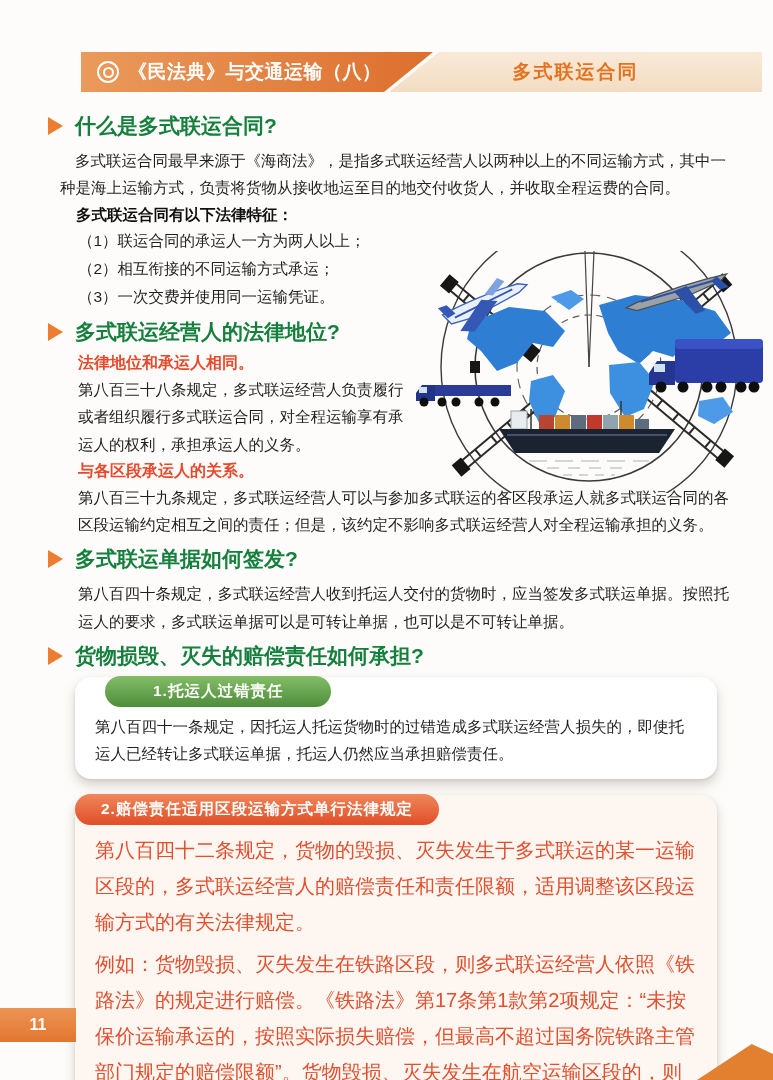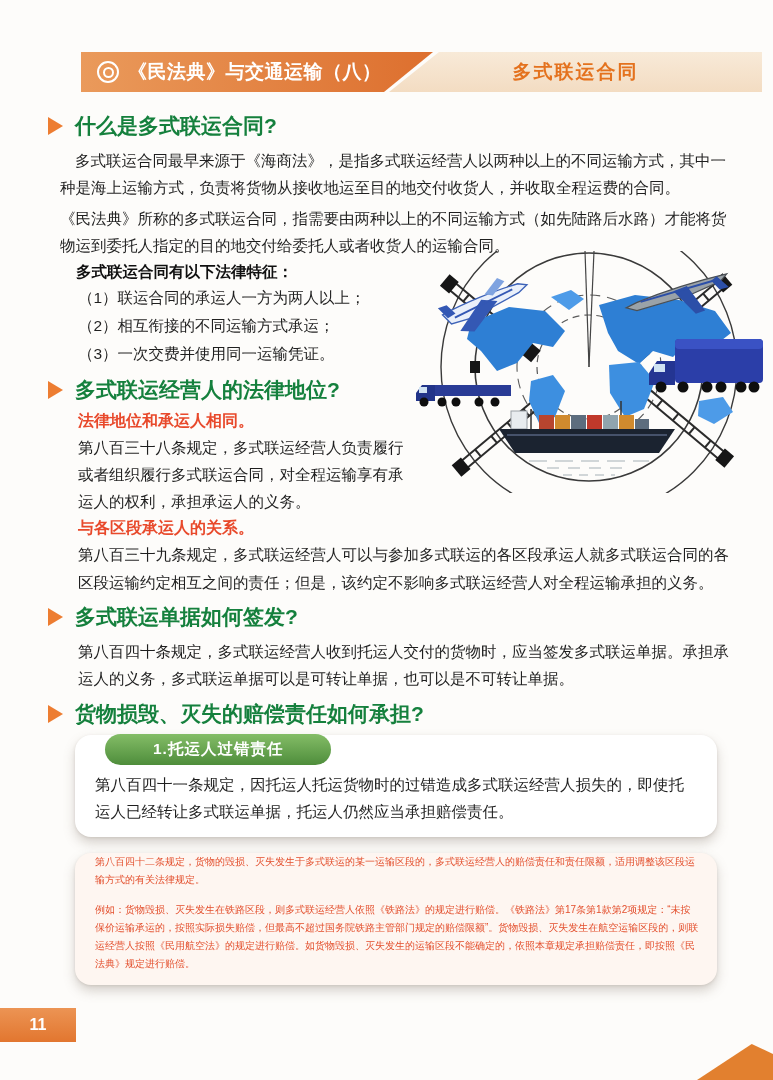--- a/index.html
+++ b/index.html
@@ -41,21 +41,21 @@
   .cards{margin-left:27px;}
   .card{border-radius:16px;background:#fff;width:642px;box-sizing:border-box;
         box-shadow:0 6px 12px rgba(125,112,100,.30),0 1px 3px rgba(125,112,100,.18);
         margin-bottom:16px;padding:0 18px 12px;}
   .badge{display:inline-block;padding:5px 26px;border-radius:17px;color:#fff;font-weight:700;
          font-size:15.5px;letter-spacing:1px;position:relative;top:-1px;}
   .badge-green{background:linear-gradient(180deg,#84bd67,#4e8d3b);padding:5px 48px;margin-left:12px;}
   .badge-orange{background:linear-gradient(180deg,#f0875a,#e04e28);margin-left:-18px;}
   .card-text{font-size:15.5px;line-height:1.75;margin:5px 0 0 2px;}
   .card-red{background:#fef6f1;}
-  .card-red .card-text{color:#e34f2d;font-size:10px;line-height:1.8;margin-top:12px;}
+  .card-red .card-text{color:#e34f2d;font-size:20px;line-height:1.8;margin-top:6px;}
 
   
   .illus{position:absolute;top:251px;left:413px;width:352px;height:242px;}
 
   
   .page-num{position:absolute;left:0;top:1008px;width:76px;height:34px;
             background:linear-gradient(180deg,#ec9454,#e2762f);color:#fff;font-weight:700;
             font-size:16px;display:flex;align-items:center;justify-content:center;}
   .corner-tri{position:absolute;right:0;bottom:0;width:76px;height:36px;background:#e2802f;
               clip-path:polygon(0 100%,100% 100%,100% 28%,72% 0);}
@@ -186,55 +186,55 @@
     </svg>
   </div>
 
   <div class="content">
 
     <div class="sec-heading">
       <span class="tri"></span>
       <span>什么是多式联运合同?</span>
     </div>
     <p class="para first-indent">多式联运合同最早来源于《海商法》，是指多式联运经营人以两种以上的不同运输方式，其中一种是海上运输方式，负责将货物从接收地运至目的地交付收货人，并收取全程运费的合同。</p>
-    <p class="para">《民法典》所称的多式联运合同，指需要由两种以上的不同运输方式（如先陆路后水路）才能将货物运到委托人指定的目的地交付给委托人或者收货人的运输合同。</p>
     <p class="lead">多式联运合同有以下法律特征：</p>
     <ul class="features">
       <li>（1）联运合同的承运人一方为两人以上；</li>
       <li>（2）相互衔接的不同运输方式承运；</li>
       <li>（3）一次交费并使用同一运输凭证。</li>
     </ul>
 
     <div class="sec-heading">
       <span class="tri"></span>
       <span>多式联运经营人的法律地位?</span>
     </div>
     <p class="red-subhead">法律地位和承运人相同。</p>
     <p class="sec-body narrow">第八百三十八条规定，多式联运经营人负责履行或者组织履行多式联运合同，对全程运输享有承运人的权利，承担承运人的义务。</p>
     <p class="red-subhead">与各区段承运人的关系。</p>
     <p class="sec-body">第八百三十九条规定，多式联运经营人可以与参加多式联运的各区段承运人就多式联运合同的各区段运输约定相互之间的责任；但是，该约定不影响多式联运经营人对全程运输承担的义务。</p>
 
     <div class="sec-heading">
       <span class="tri"></span>
       <span>多式联运单据如何签发?</span>
     </div>
-    <p class="sec-body">第八百四十条规定，多式联运经营人收到托运人交付的货物时，应当签发多式联运单据。承担承运人的义务，多式联运单据可以是可转让单据，也可以是不可转让单据。</p>
+    <p class="sec-body">第八百四十条规定，多式联运经营人收到托运人交付的货物时，应当签发多式联运单据。按照托运人的要求，多式联运单据可以是可转让单据，也可以是不可转让单据。</p>
 
     <div class="sec-heading">
       <span class="tri"></span>
       <span>货物损毁、灭失的赔偿责任如何承担?</span>
     </div>
 
     <div class="cards">
       <div class="card">
         <span class="badge badge-green">1.托运人过错责任</span>
         <p class="card-text">第八百四十一条规定，因托运人托运货物时的过错造成多式联运经营人损失的，即使托运人已经转让多式联运单据，托运人仍然应当承担赔偿责任。</p>
       </div>
 
       <div class="card card-red">
+        <span class="badge badge-orange">2.赔偿责任适用区段运输方式单行法律规定</span>
         <p class="card-text">第八百四十二条规定，货物的毁损、灭失发生于多式联运的某一运输区段的，多式联运经营人的赔偿责任和责任限额，适用调整该区段运输方式的有关法律规定。</p>
         <p class="card-text">例如：货物毁损、灭失发生在铁路区段，则多式联运经营人依照《铁路法》的规定进行赔偿。《铁路法》第17条第1款第2项规定：“未按保价运输承运的，按照实际损失赔偿，但最高不超过国务院铁路主管部门规定的赔偿限额”。货物毁损、灭失发生在航空运输区段的，则联运经营人按照《民用航空法》的规定进行赔偿。如货物毁损、灭失发生的运输区段不能确定的，依照本章规定承担赔偿责任，即按照《民法典》规定进行赔偿。</p>
       </div>
     </div>
   </div>
 
   <div class="page-num">11</div>
   <div class="corner-tri"></div>
 
 </div>

